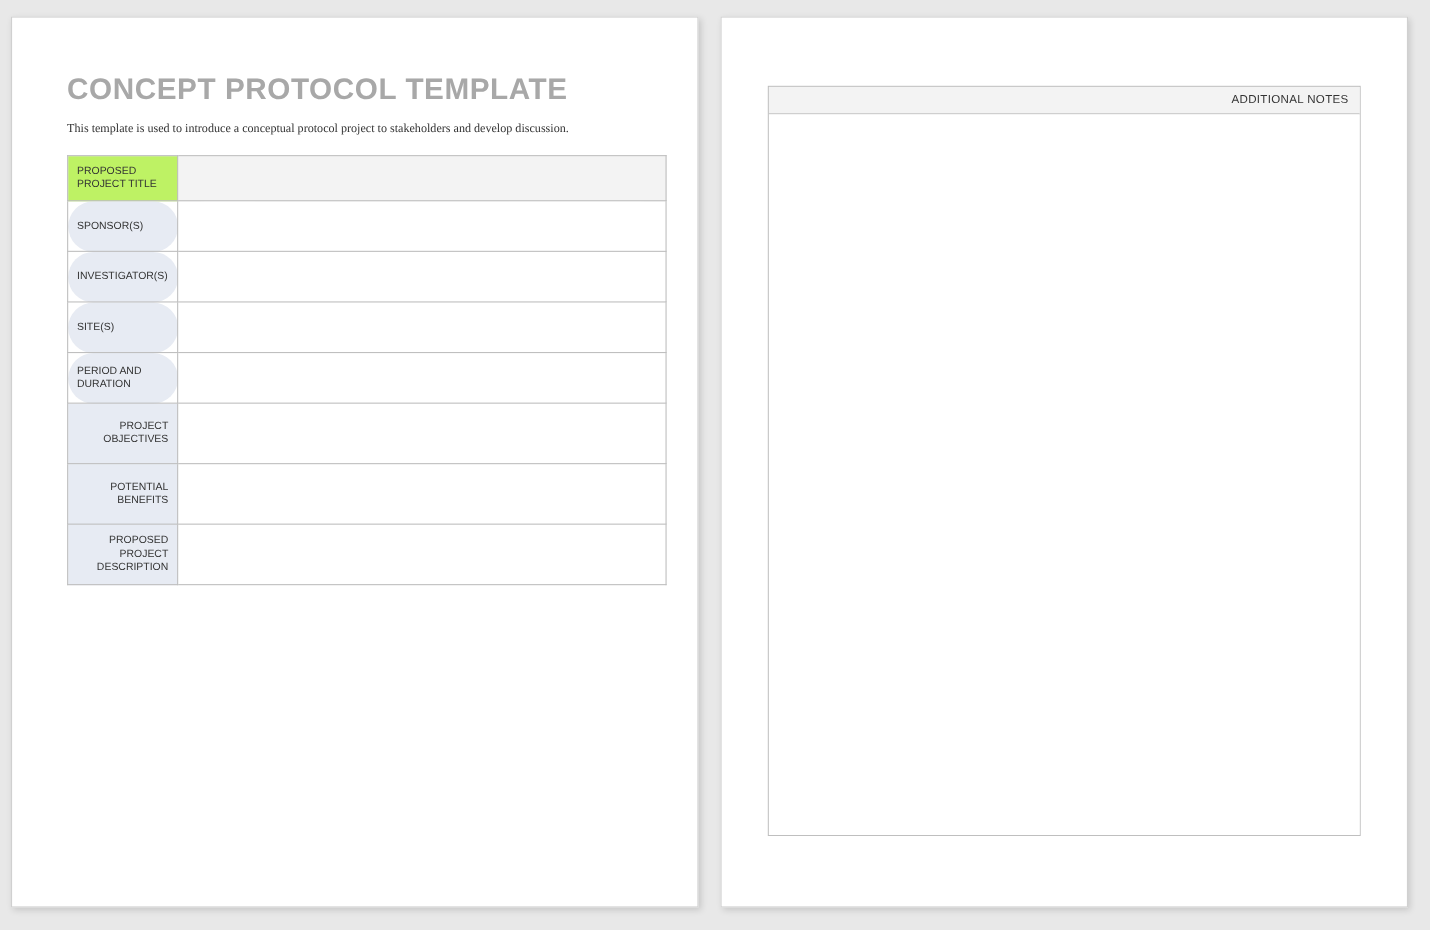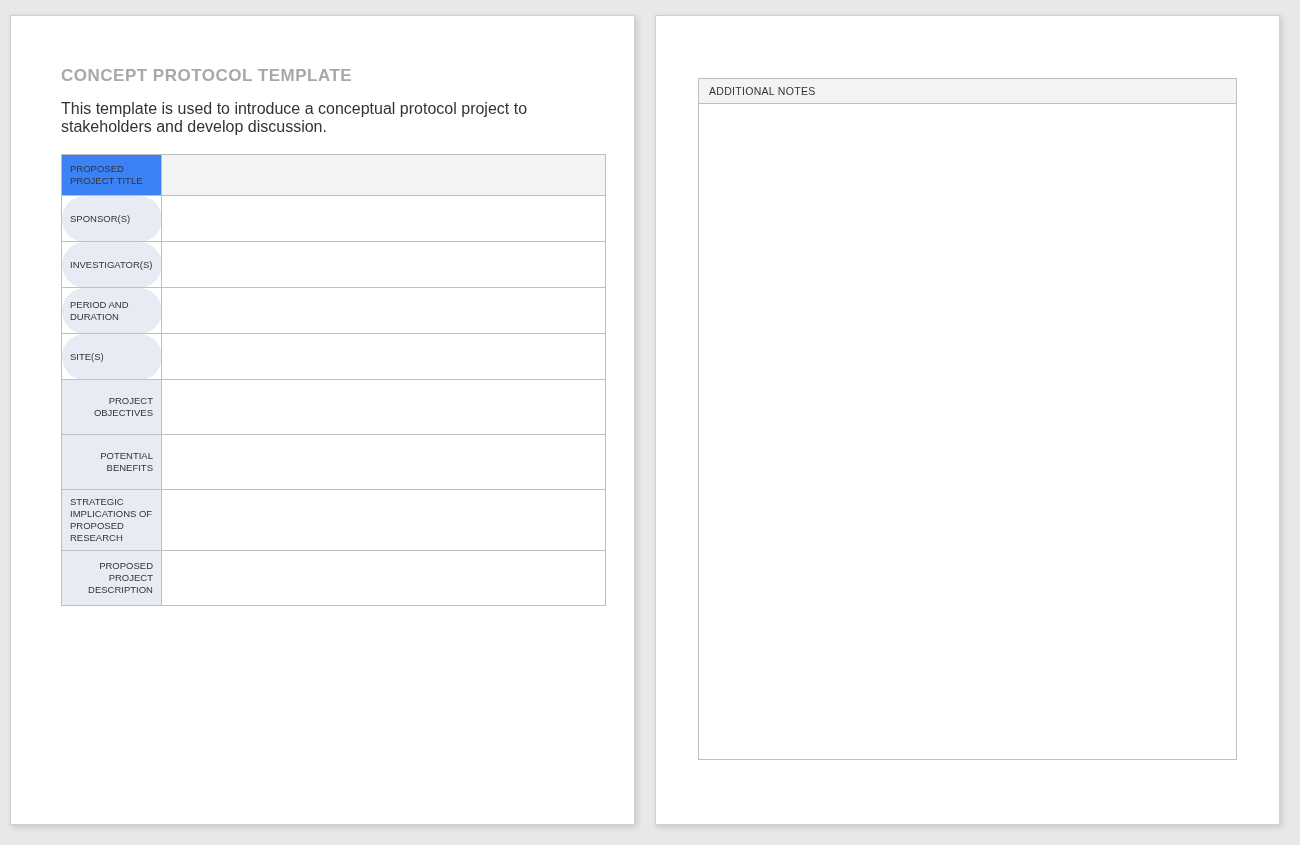--- a/index.html
+++ b/index.html
@@ -23,30 +23,31 @@
     width: 625px;
     height: 810px;
     box-sizing: border-box;
     position: relative;
   }
   
   .page1-inner {
     padding: 50px 30px 0 50px;
   }
   .title {
-    font-size: 17px;
+    font-size: 27px;
     font-weight: 700;
     letter-spacing: 0.5px;
     color: #a8a8a8;
     margin: 0 0 14px 0;
   }
   .intro {
-    font-size: 16px;
+    font-size: 11px;
     color: #333;
     margin: 0 0 18px 0;
+    font-family: Liberation Serif, serif;
   }
   table.form {
     border-collapse: collapse;
     width: 545px;
     table-layout: fixed;
   }
   table.form td {
     border: 1px solid #bfbfbf;
     font-size: 9.5px;
     color: #333;
@@ -54,21 +55,21 @@
     padding: 6px 8px;
     line-height: 1.25;
   }
   table.form td.label {
     width: 100px;
     background: #e7ebf3;
     font-weight: 400;
     text-transform: uppercase;
   }
   table.form td.label.hdr {
-    background: #3b82f6;
+    background: #bef264;
     margin-top: 16px;
   }
   table.form td.field {
     background: #ffffff;
   }
   table.form td.field.hdr {
     background: #f3f3f3;
   }
 
   
@@ -86,20 +87,21 @@
     width: 100%;
     box-sizing: border-box;
   }
   .notes-head {
     background: #f3f3f3;
     border-bottom: 1px solid #bfbfbf;
     font-size: 10.5px;
     color: #333;
     padding: 6px 10px;
     letter-spacing: 0.3px;
+    text-align: right;
   }
   .notes-body {
     height: 655px;
     background: #ffffff;
   }
 </style>
 </head>
 <body>
 
 <div class="canvas">
@@ -121,37 +123,33 @@
           </tr>
           <tr class="r-short">
             <td class="label">SPONSOR(S)</td>
             <td class="field"></td>
           </tr>
           <tr class="r-short">
             <td class="label">INVESTIGATOR(S)</td>
             <td class="field"></td>
           </tr>
           <tr class="r-short">
-            <td class="label">PERIOD AND DURATION</td>
+            <td class="label">SITE(S)</td>
             <td class="field"></td>
           </tr>
           <tr class="r-short">
-            <td class="label">SITE(S)</td>
+            <td class="label">PERIOD AND DURATION</td>
             <td class="field"></td>
           </tr>
           <tr class="r-med">
             <td class="label">PROJECT OBJECTIVES</td>
             <td class="field"></td>
           </tr>
           <tr class="r-med">
             <td class="label">POTENTIAL BENEFITS</td>
-            <td class="field"></td>
-          </tr>
-          <tr class="r-tall">
-            <td class="label">STRATEGIC IMPLICATIONS OF PROPOSED RESEARCH</td>
             <td class="field"></td>
           </tr>
           <tr class="r-med">
             <td class="label">PROPOSED PROJECT DESCRIPTION</td>
             <td class="field"></td>
           </tr>
         </tbody>
       </table>
     </div>
   </div>

